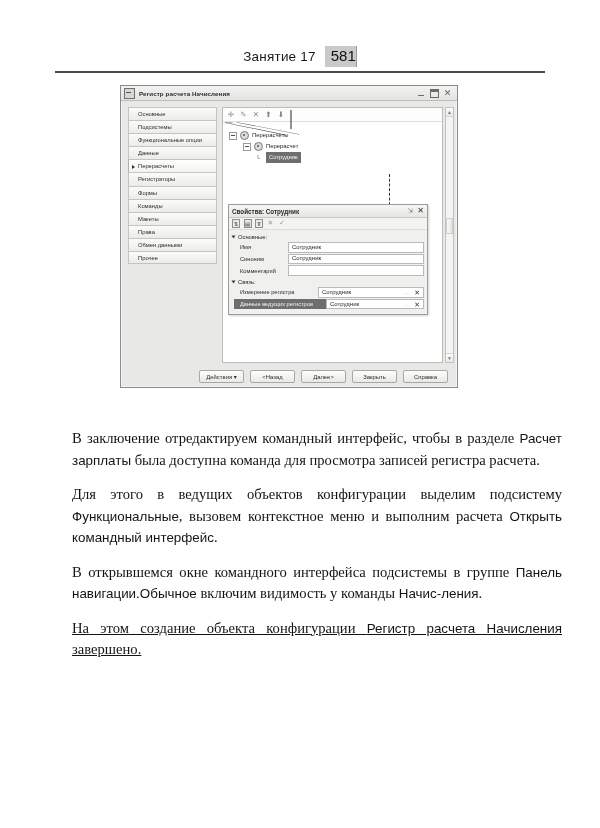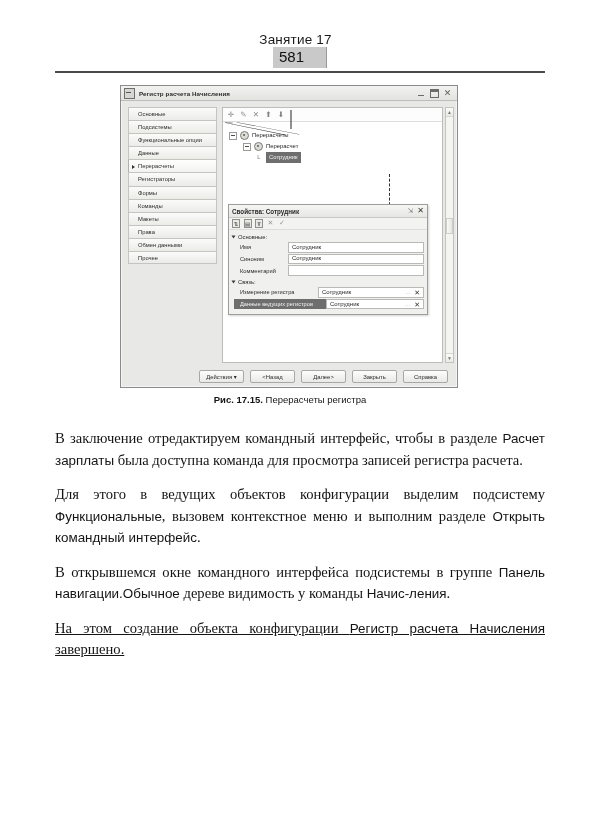--- a/index.html
+++ b/index.html
@@ -20,38 +20,37 @@
   .page-header {
     position: absolute;
     left: 55px;
     top: 44px;
     width: 490px;
     height: 30px;
   }
   .header-row {
     display: flex;
     align-items: center;
-    justify-content: flex-end;
+    justify-content: center;
     height: 24px;
-    flex-direction: column;
   }
   .header-title {
     font-family: "Liberation Sans", sans-serif;
     font-size: 13.5px;
     color: #1a1a1a;
     letter-spacing: 0.2px;
     margin-right: 9px;
   }
   .header-pagebox {
     background: #c9c9c9;
     color: #111;
     font-family: "Liberation Sans", sans-serif;
     font-size: 15px;
     font-weight: 400;
-    padding: 1px 22px 2px 6px;
+    padding: 1px 0 2px 6px;
     line-height: 18px;
     border-right: 1px solid #9a9a9a;
   }
   .header-rule {
     position: absolute;
     left: 0;
     top: 27px;
     width: 490px;
     height: 2px;
     background: #4a4a4a;
@@ -506,21 +505,21 @@
     text-align: center;
     font-family: "Liberation Sans", sans-serif;
     font-size: 9.5px;
     color: #141414;
   }
   .figcap b { font-weight: bold; }
 
   
   .content {
     position: absolute;
-    left: 55px;
+    left: 72px;
     top: 428px;
     width: 490px;
   }
   p.para {
     margin: 0 0 13px 0;
     font-size: 14.6px;
     line-height: 21.5px;
     text-align: justify;
     text-indent: 0;
     color: #141414;
@@ -704,24 +703,20 @@
         <div class="wbtn">Действия ▾</div>
         <div class="wbtn">&lt;Назад</div>
         <div class="wbtn">Далее&gt;</div>
         <div class="wbtn">Закрыть</div>
         <div class="wbtn">Справка</div>
       </div>
 
     </div>
   </div>
 
-  <div class="figcap">
-    <b>Рис. 17.15.</b>
-    <span>Перерасчеты регистра</span>
-  </div>
 </div>
 
 <div class="content">
   <p class="para"><span>В заключение отредактируем командный интерфейс, чтобы в разделе </span><span class="ui">Расчет зарплаты</span><span> была доступна команда для просмотра записей регистра расчета.</span></p>
-  <p class="para"><span>Для этого в ведущих объектов конфигурации выделим подсистему </span><span class="ui">Функциональные</span><span>, вызовем контекстное меню и выполним разделе </span><span class="ui">Открыть командный интерфейс</span><span>.</span></p>
-  <p class="para"><span>В открывшемся окне командного интерфейса подсистемы в группе </span><span class="ui">Панель навигации.Обычное</span><span> дереве видимость у команды </span><span class="ui">Начис-ления</span><span>.</span></p>
+  <p class="para"><span>Для этого в ведущих объектов конфигурации выделим подсистему </span><span class="ui">Функциональные</span><span>, вызовем контекстное меню и выполним расчета </span><span class="ui">Открыть командный интерфейс</span><span>.</span></p>
+  <p class="para"><span>В открывшемся окне командного интерфейса подсистемы в группе </span><span class="ui">Панель навигации.Обычное</span><span> включим видимость у команды </span><span class="ui">Начис-ления</span><span>.</span></p>
   <p class="para"><span>На этом создание объекта конфигурации </span><span class="ui">Регистр расчета Начисления</span><span> завершено.</span></p>
 </div>
 
 </body></html>

